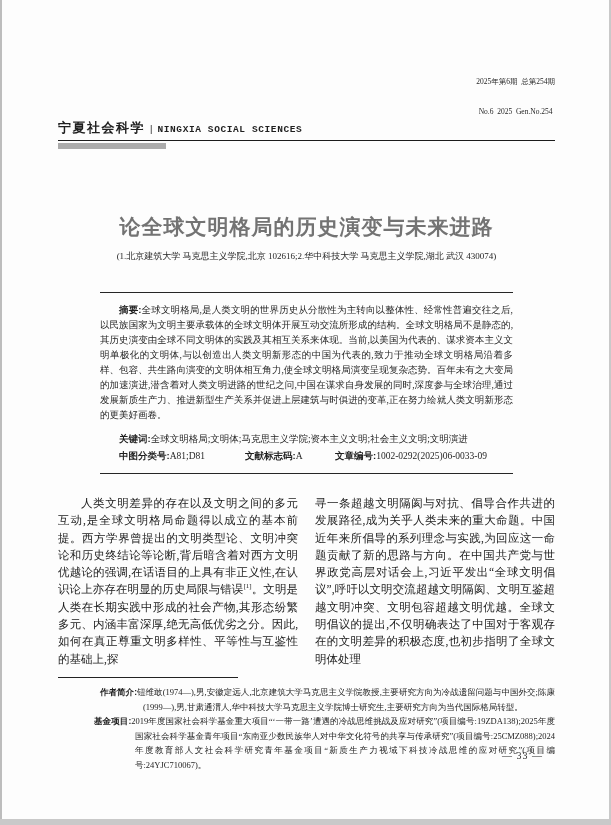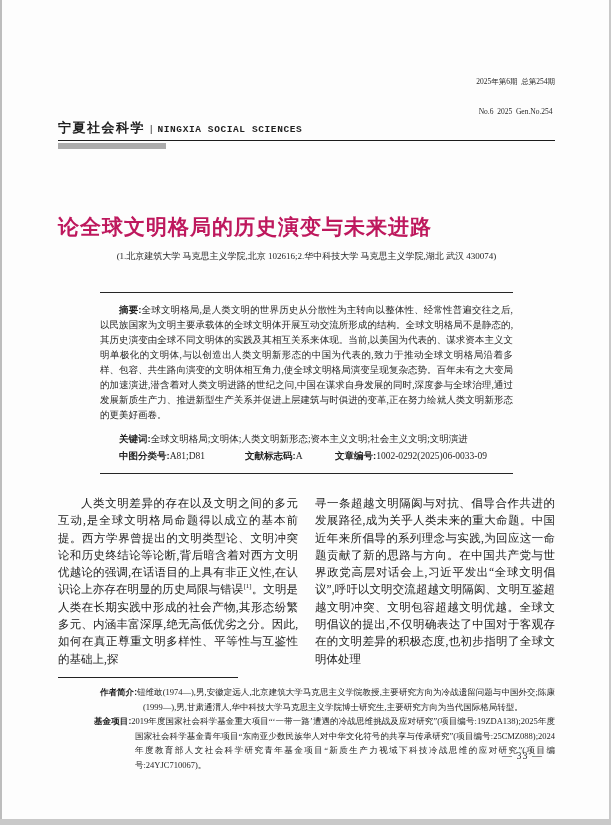--- a/index.html
+++ b/index.html
@@ -25,24 +25,24 @@
   .jh-left { white-space:nowrap; }
   .jh-cn { font-size:13px; font-weight:bold; letter-spacing:1.5px;text-align:center; }
   .jh-sep { font-weight:bold; margin:0 5px; font-size:11px; }
   .jh-en { font-size:9.5px; font-weight:bold; letter-spacing:0.6px; font-family:"Liberation Mono", monospace; }
   .jh-right { font-size:7.5px; line-height:10px; text-align:center; white-space:pre; color:#262626; font-family:"Liberation Serif", serif; }
   .header-rule { margin-top:3px; border-top:1.5px solid #1c1c1c; height:0; }
   .header-bar { width:108px; height:6px; background:#ababab; margin-top:2px; }
 
   
   .title {
-    margin:64px 0 0; 
+    margin:64px 0 0; text-align:center;
     font-size:21px; font-weight:bold; letter-spacing:1px;
     font-family:"Liberation Sans", sans-serif;
-    color:#be185d;
+    color:#737373;
   }
   .authors { margin-top:29px; text-align:center; font-size:12.5px; letter-spacing:1px; }
   .authors sup { font-size:8px; }
   .affiliation { margin-top:9px; text-align:center; font-size:9px; color:#242424; }
 
   
   .abstract-block {
     margin:29px 42px 0 42px;
     border-top:1.5px solid #262626;
     border-bottom:1.5px solid #262626;
@@ -96,21 +96,21 @@
     <div class="header-rule"></div>
     <div class="header-bar"></div>
 
     <h1 class="title">论全球文明格局的历史演变与未来进路</h1>
 
 
     <div class="affiliation">(1.北京建筑大学 马克思主义学院,北京 102616;2.华中科技大学 马克思主义学院,湖北 武汉 430074)</div>
 
     <div class="abstract-block">
       <p class="abstract"><b class="lbl">摘要:</b><span>全球文明格局,是人类文明的世界历史从分散性为主转向以整体性、经常性普遍交往之后,以民族国家为文明主要承载体的全球文明体开展互动交流所形成的结构。全球文明格局不是静态的,其历史演变由全球不同文明体的实践及其相互关系来体现。当前,以美国为代表的、谋求资本主义文明单极化的文明体,与以创造出人类文明新形态的中国为代表的,致力于推动全球文明格局沿着多样、包容、共生路向演变的文明体相互角力,使全球文明格局演变呈现复杂态势。百年未有之大变局的加速演进,潜含着对人类文明进路的世纪之问,中国在谋求自身发展的同时,深度参与全球治理,通过发展新质生产力、推进新型生产关系并促进上层建筑与时俱进的变革,正在努力绘就人类文明新形态的更美好画卷。</span></p>
-      <p class="keywords"><b class="lbl">关键词:</b><span>全球文明格局;文明体;人类文明新形态;资本主义文明;社会主义文明;文明演进</span></p>
+      <p class="keywords"><b class="lbl">关键词:</b><span>全球文明格局;文明体;马克思主义学院;资本主义文明;社会主义文明;文明演进</span></p>
       <p class="meta-line"><span class="meta-item m1"><b class="lbl">中图分类号:</b><span>A81;D81</span></span><span class="meta-item m2"><b class="lbl">文献标志码:</b><span>A</span></span><span class="meta-item m3"><b class="lbl">文章编号:</b><span>1002-0292(2025)06-0033-09</span></span></p>
     </div>
 
     <div class="columns">
       <div class="col">
         <p class="first-indent"><span>人类文明差异的存在以及文明之间的多元互动,是全球文明格局命题得以成立的基本前提。西方学界曾提出的文明类型论、文明冲突论和历史终结论等论断,背后暗含着对西方文明优越论的强调,在话语目的上具有非正义性,在认识论上亦存在明显的历史局限与错误</span><span class="ref-sup">[1]</span><span>。文明是人类在长期实践中形成的社会产物,其形态纷繁多元、内涵丰富深厚,绝无高低优劣之分。因此,如何在真正尊重文明多样性、平等性与互鉴性的基础上,探</span></p>
       </div>
       <div class="col">
         <p>寻一条超越文明隔阂与对抗、倡导合作共进的发展路径,成为关乎人类未来的重大命题。中国近年来所倡导的系列理念与实践,为回应这一命题贡献了新的思路与方向。在中国共产党与世界政党高层对话会上,习近平发出“全球文明倡议”,呼吁以文明交流超越文明隔阂、文明互鉴超越文明冲突、文明包容超越文明优越。全球文明倡议的提出,不仅明确表达了中国对于客观存在的文明差异的积极态度,也初步指明了全球文明体处理</p>
       </div>

